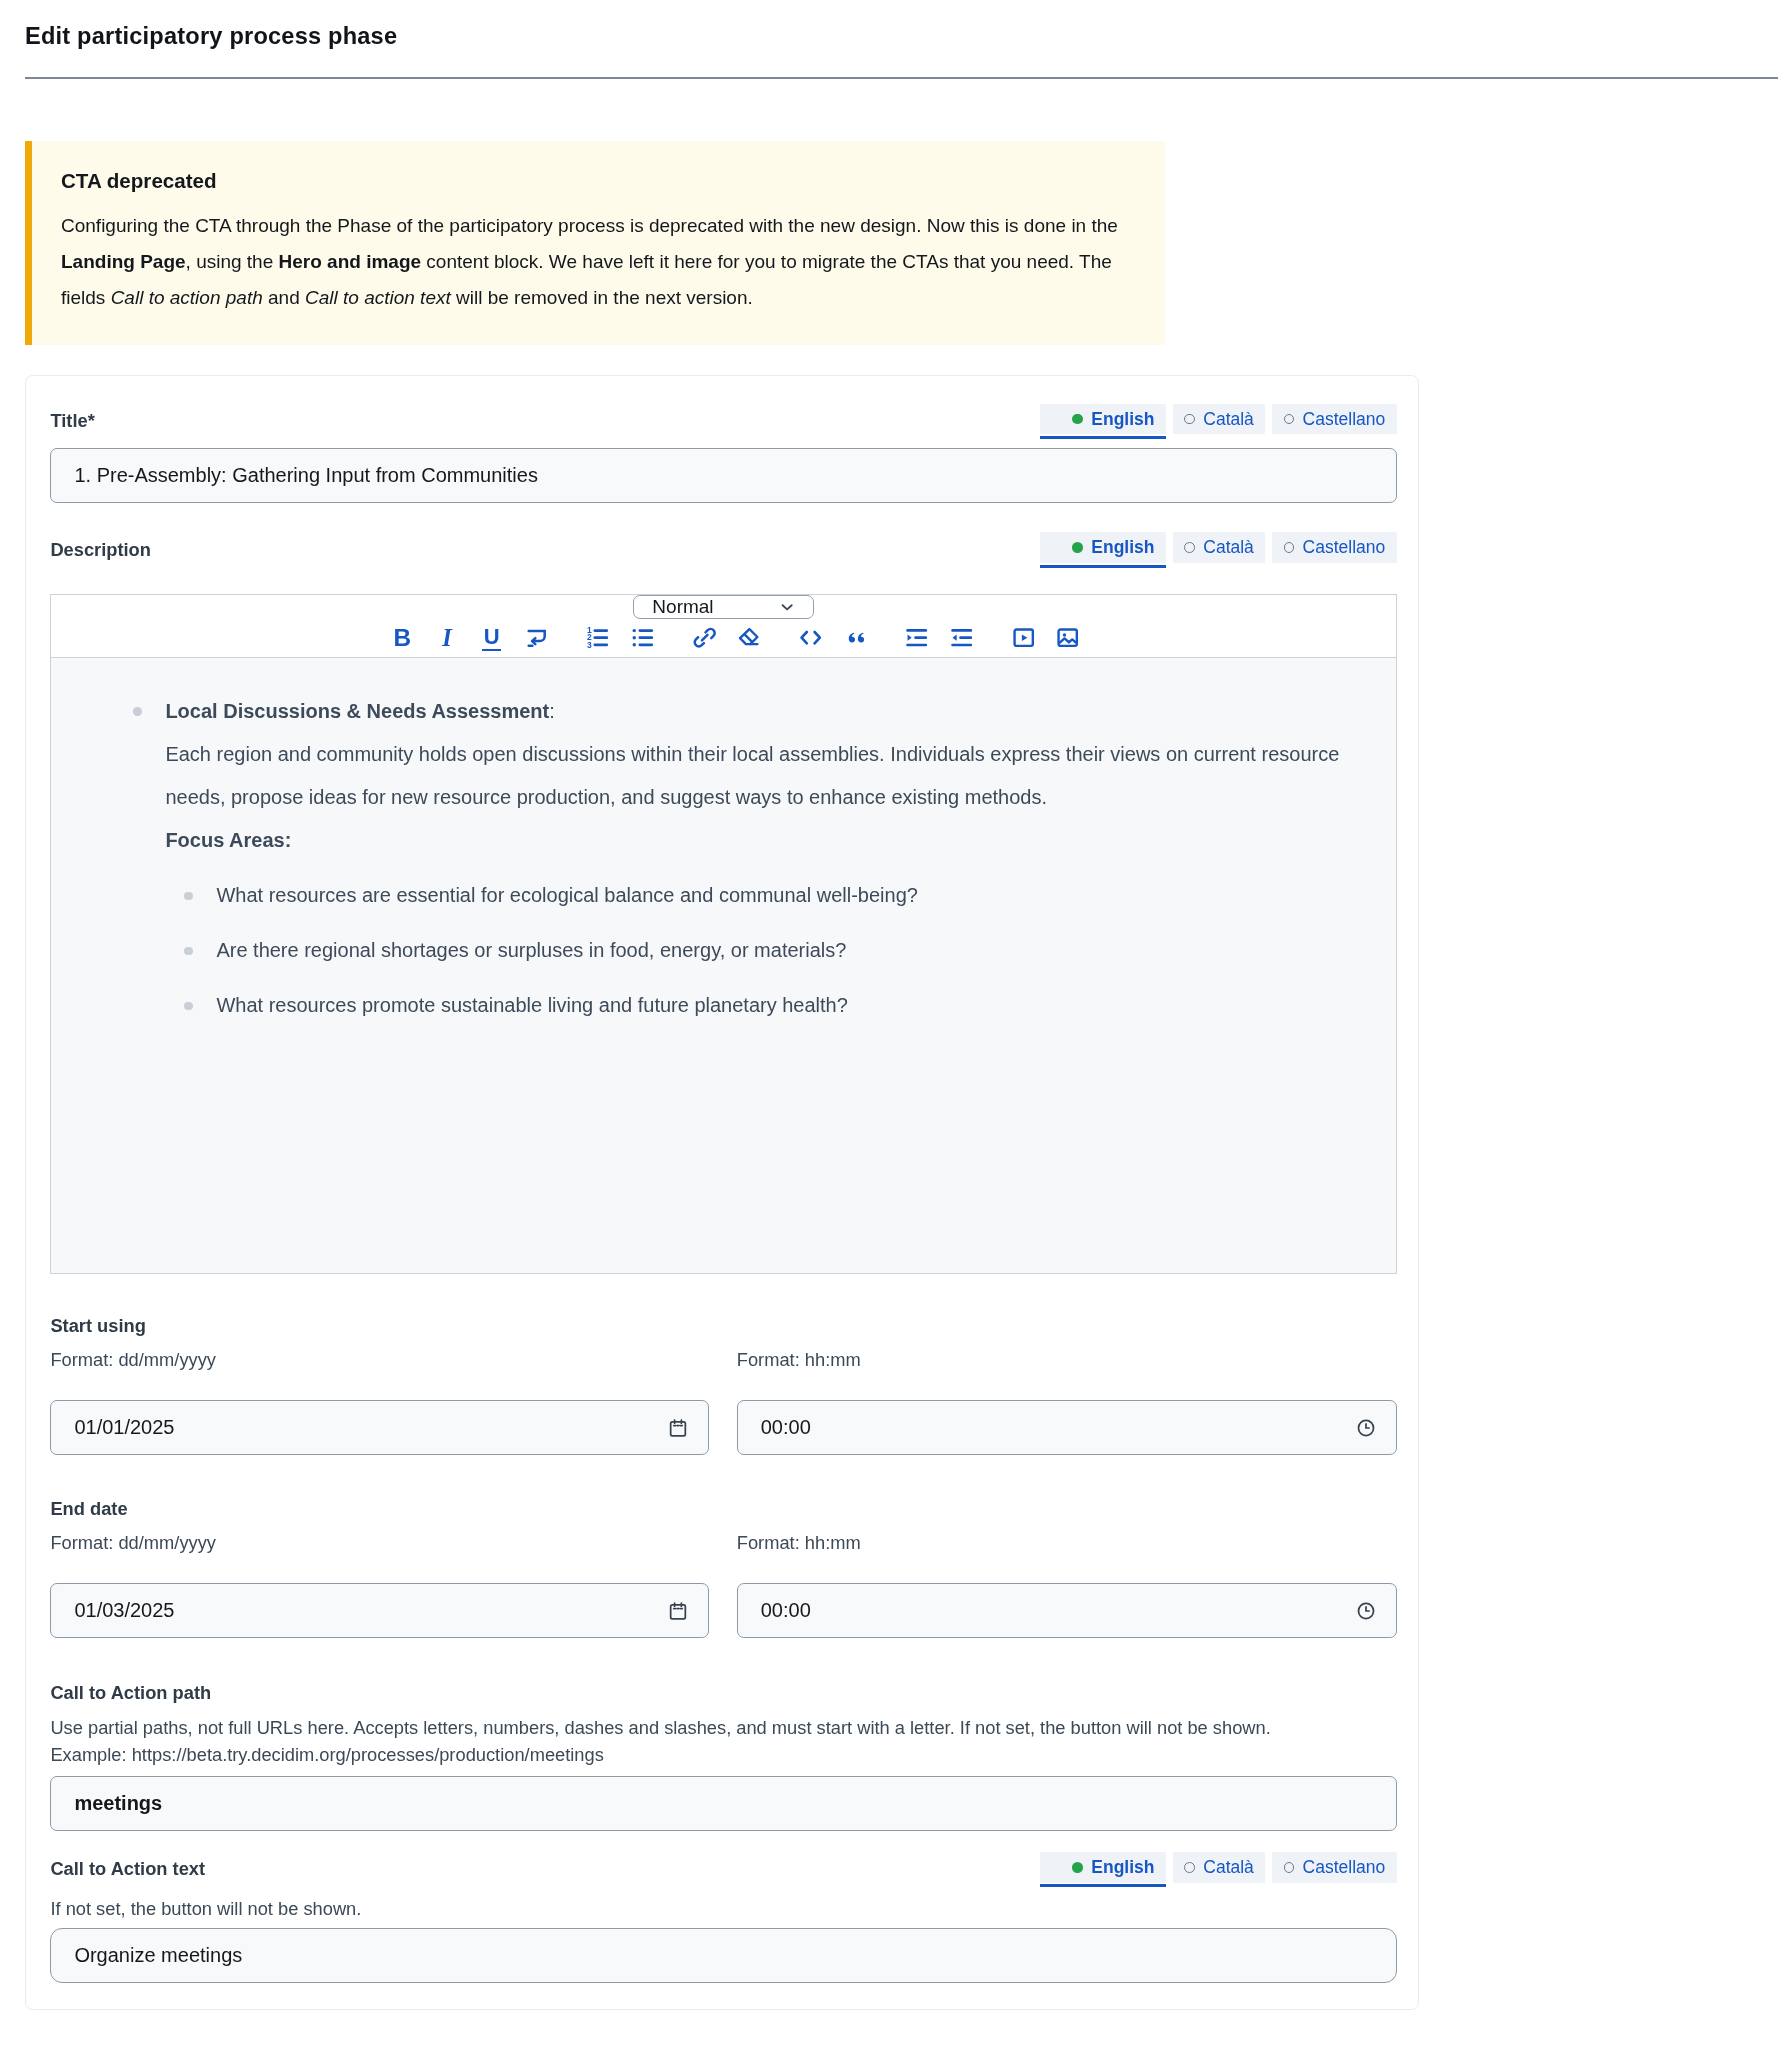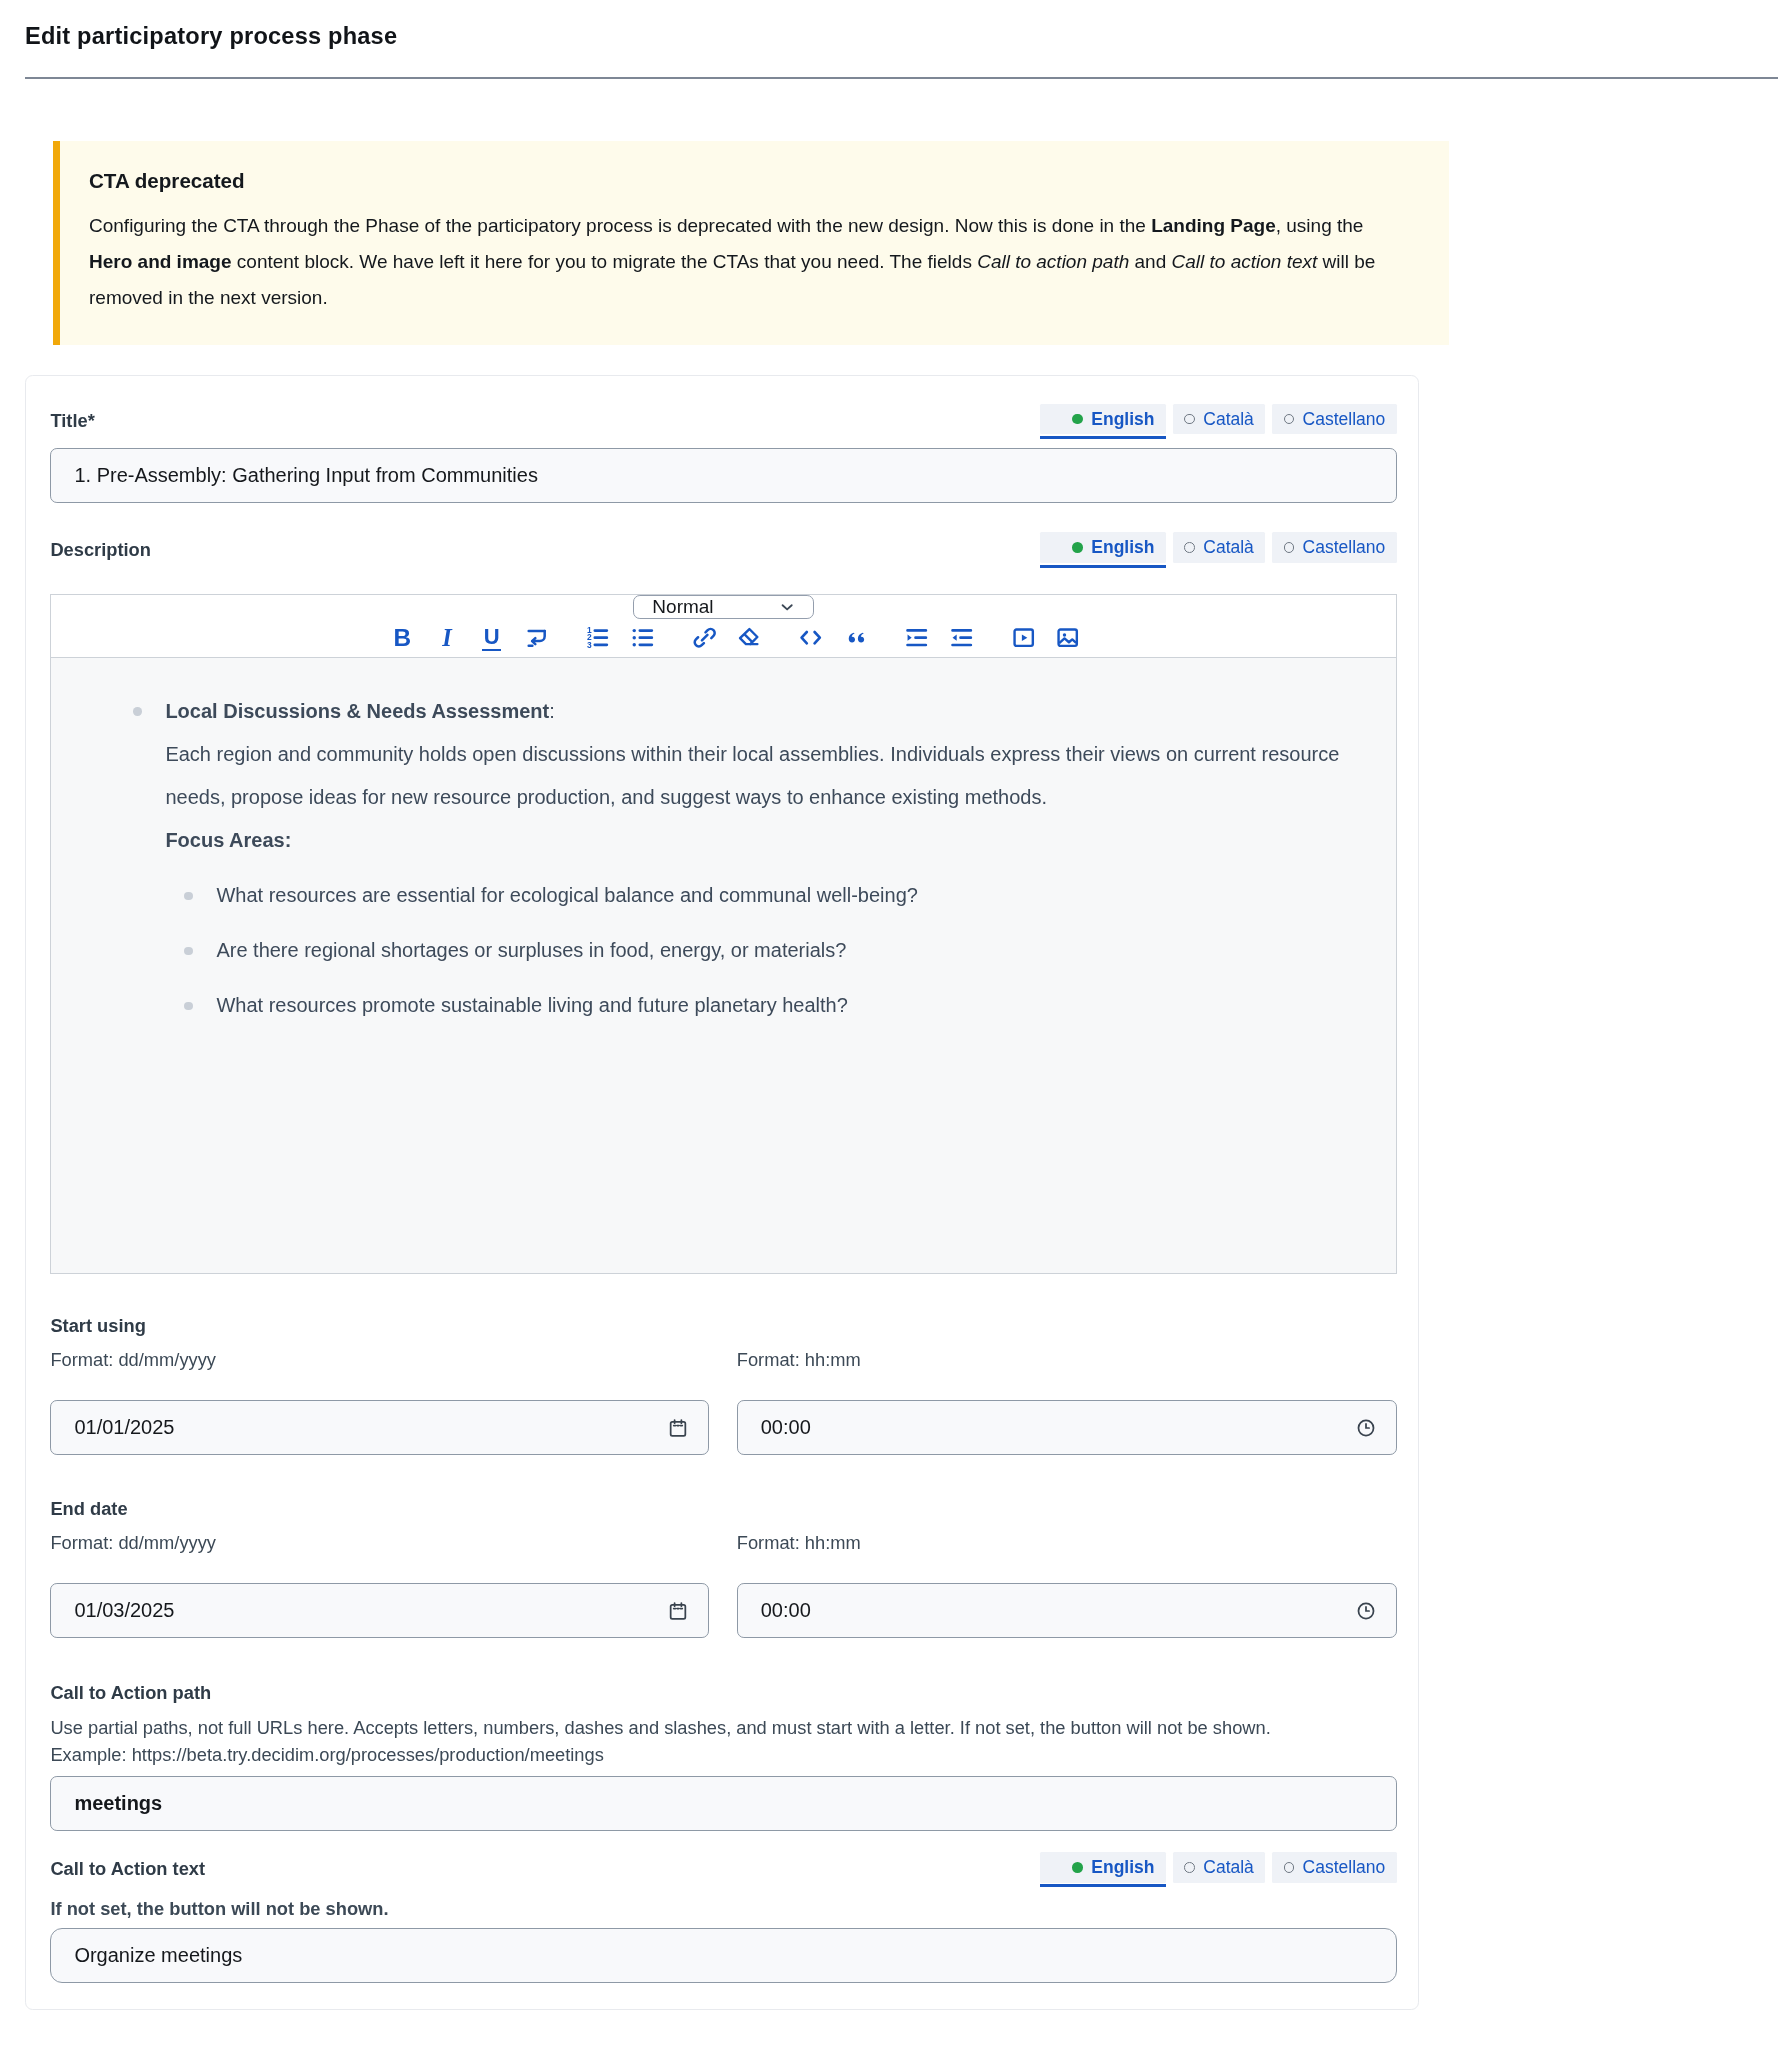--- a/index.html
+++ b/index.html
@@ -13,25 +13,24 @@
   }
   .page { padding: 23px 0 0 25px; }
 
   
   .page-title { font-size: 23.6px; font-weight: 700; color: #111418; letter-spacing: 0.2px; }
   .page-divider { border: none; height: 2.3px; background: #7e8795; margin: 27px 9.1px 0 0; }
 
   
   .warning {
     margin-top: 62px;
-    width: 1396px;
+    width: 1140px;
     background: #fefbeb;
     border-left: 7.6px solid #f1a80a;
     padding: 27.4px 32px 29px 29px;
-    margin-left: 28px;
   }
   .warning h2 { font-size: 20.6px; font-weight: 700; color: #14181d; margin-bottom: 15.2px; }
   .warning .body { font-size: 19px; line-height: 36px; color: #14181d; max-width: 1310px; }
   .warning .body b { font-weight: 700; }
   .warning .body i { font-style: italic; }
 
   
   .card {
     margin-top: 30.5px;
     width: 1394px;
@@ -123,21 +122,21 @@
   .icon-input { position: relative; margin-top: 29px; }
   .icon-input .text-input { padding-right: 61px; }
   .input-icon {
     position: absolute; right: 20px; top: 50%; transform: translateY(-50%);
     color: #39434e; display: flex;
   }
   .input-icon svg { width: 22px; height: 22px; }
 
   
   .help-text { font-size: 18.3px; line-height: 27px; color: #3c4956; margin-top: 10.7px; }
-  .help-tight { margin-top: 9.1px; font-weight: bold; }
+  .help-tight { margin-top: 9.1px; }
 </style>
 </head>
 <body>
 
 <div class="page">
 
   <h1 class="page-title">Edit participatory process phase</h1>
   <hr class="page-divider">
 
   <div class="warning">

